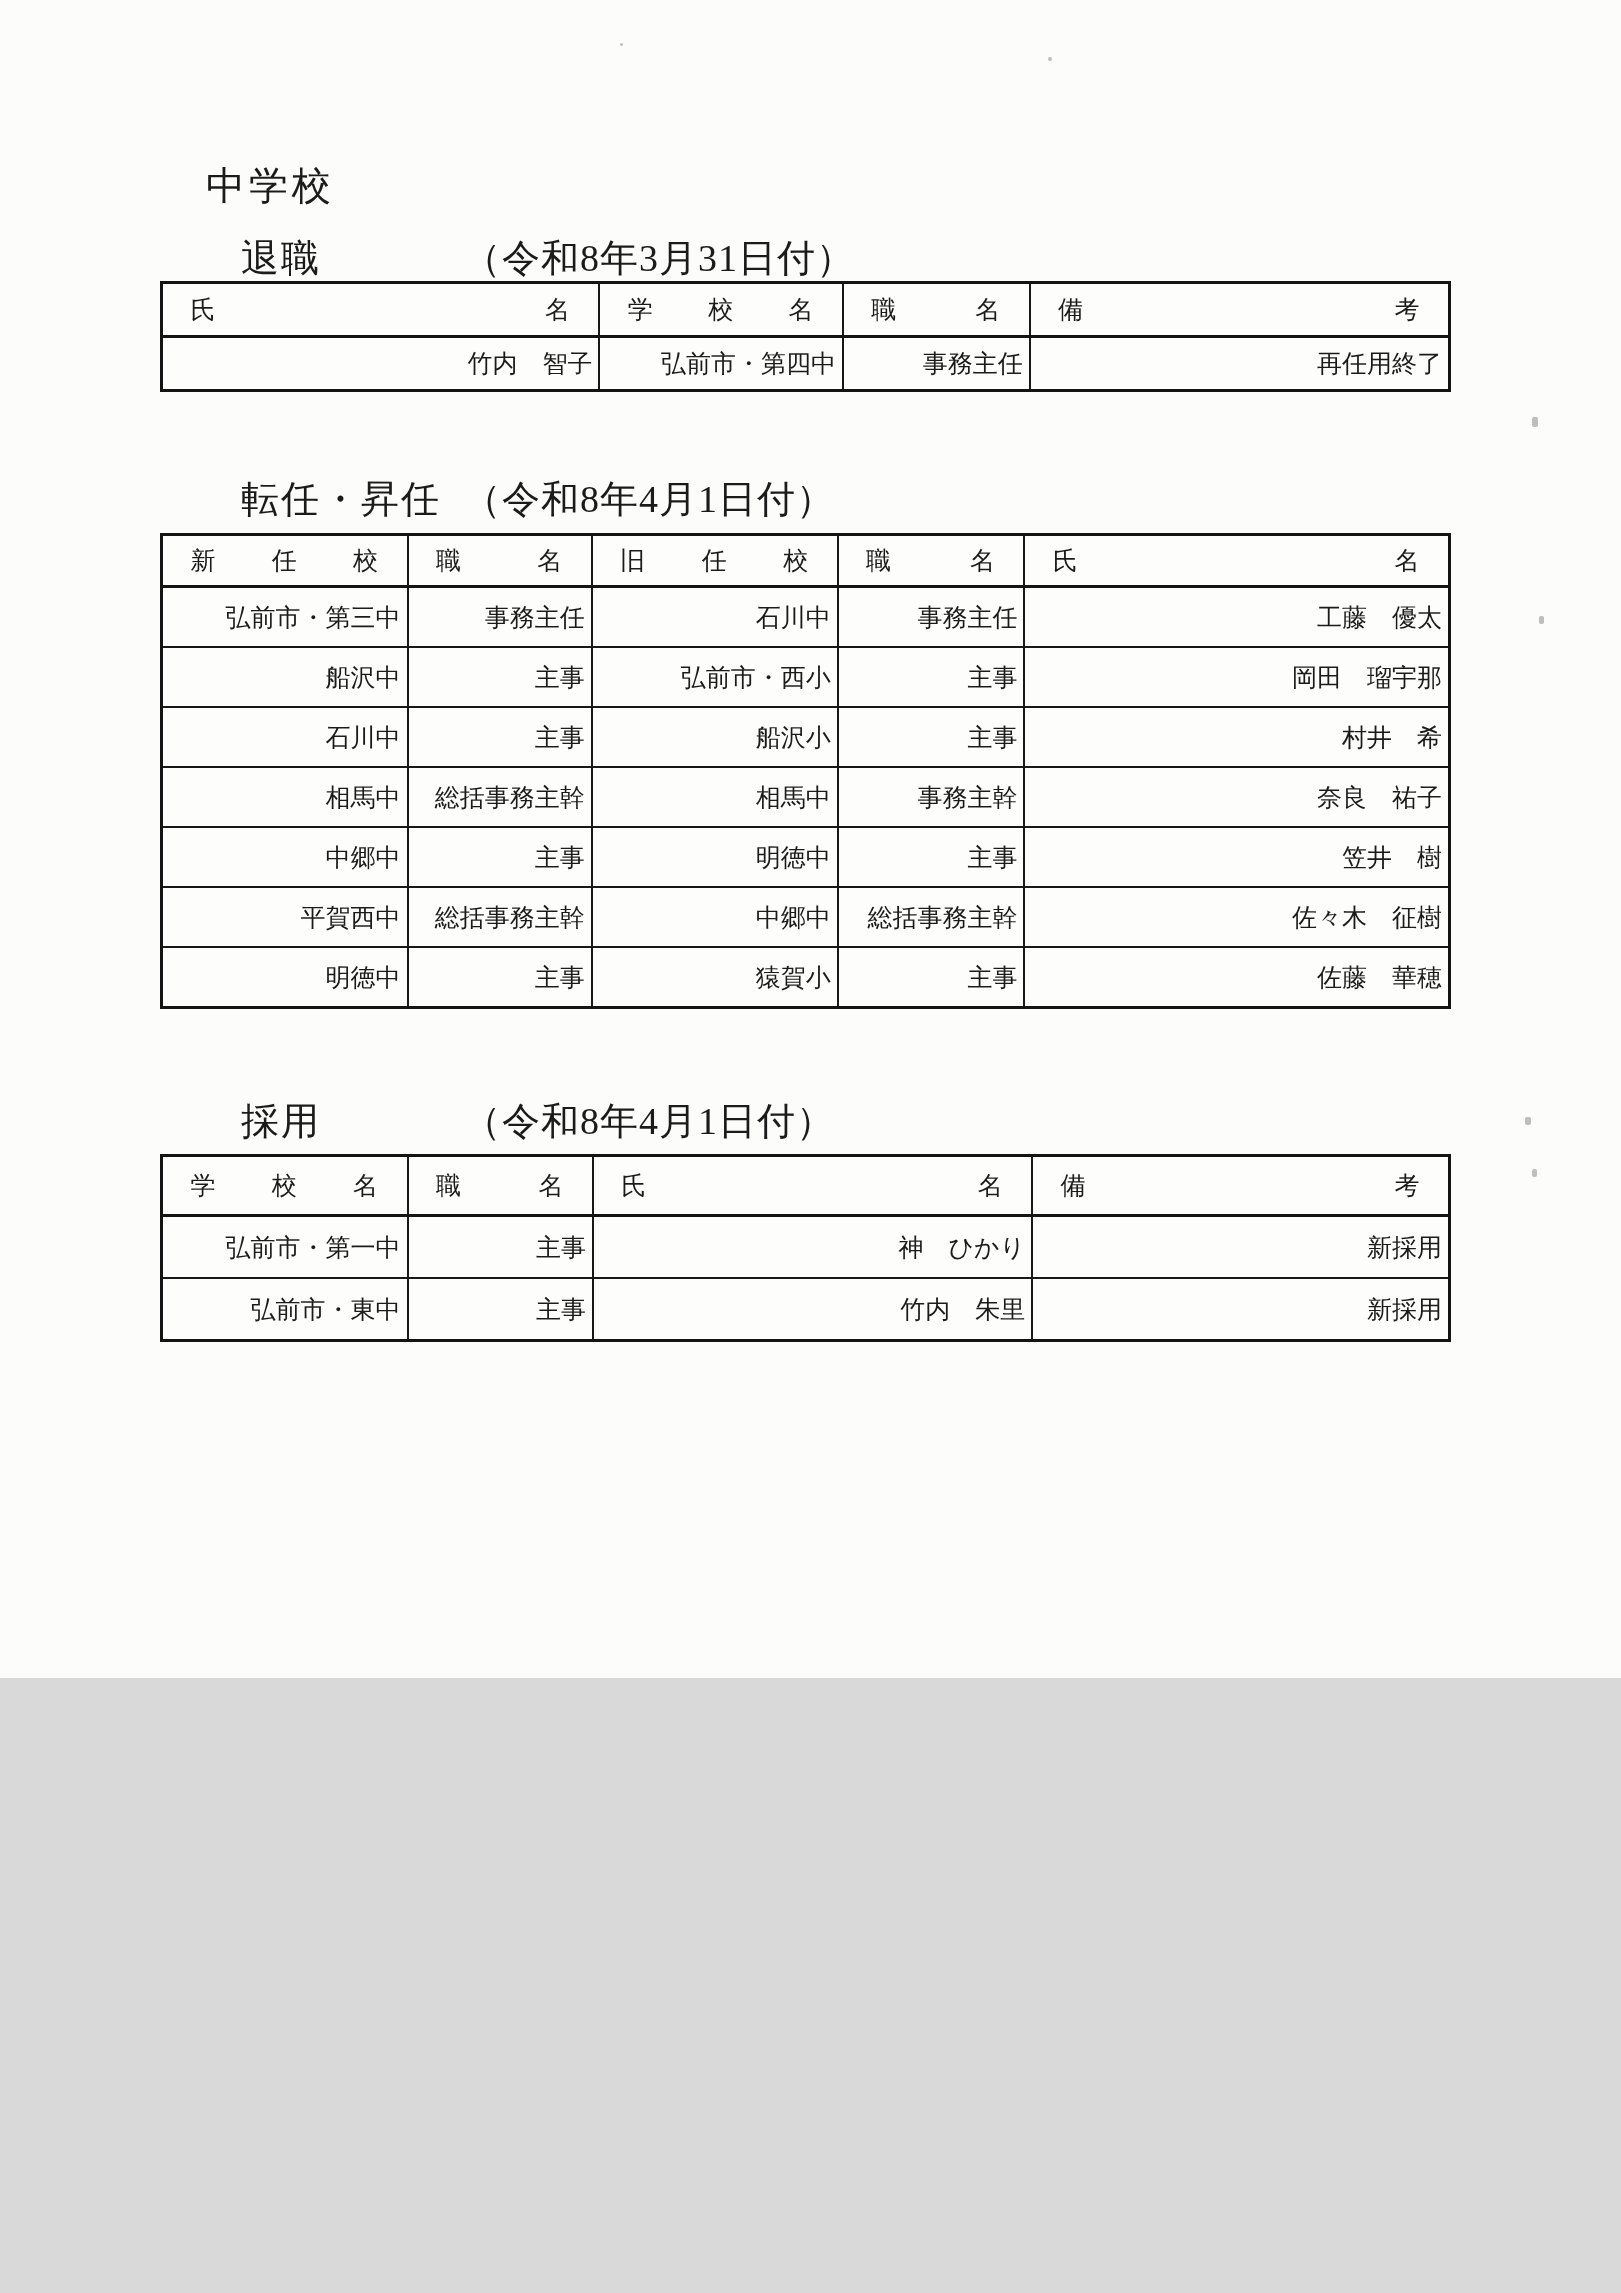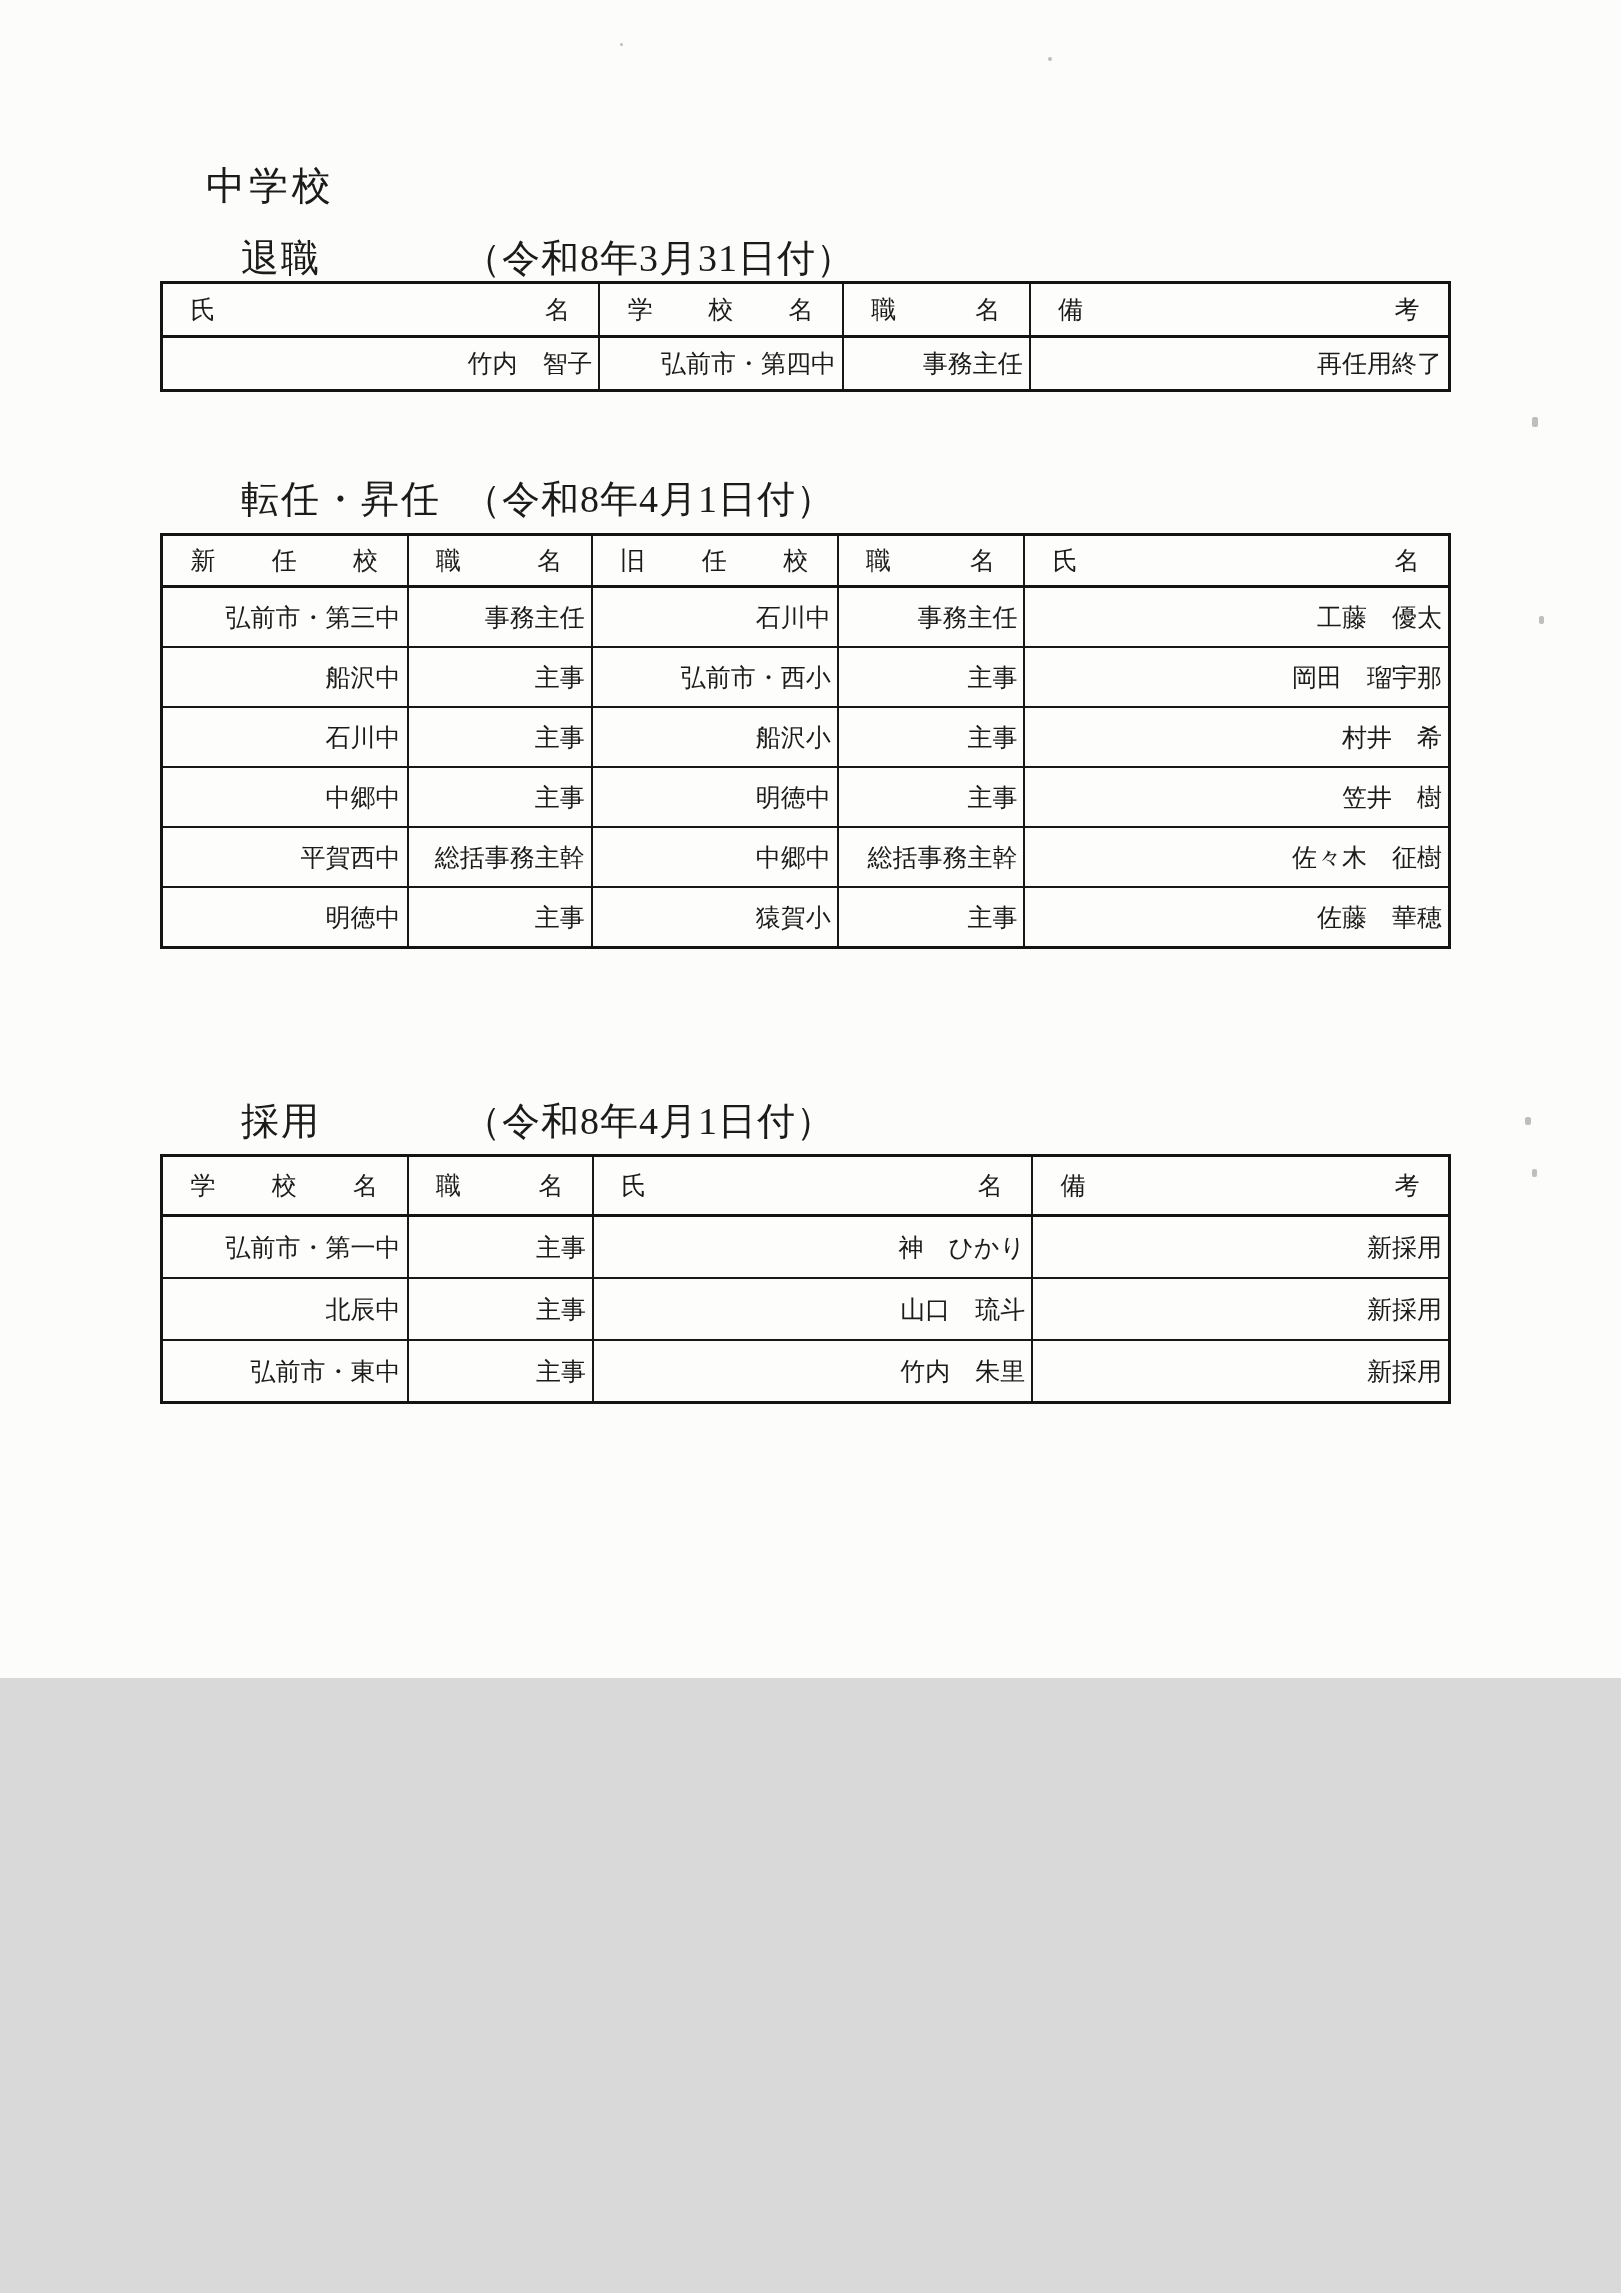--- a/index.html
+++ b/index.html
@@ -137,20 +137,27 @@
           <td>岡田　瑠宇那</td>
         </tr>
         <tr>
           <td>石川中</td>
           <td>主事</td>
           <td>船沢小</td>
           <td>主事</td>
           <td>村井　希</td>
         </tr>
         <tr>
+          <td>相馬中</td>
+          <td>総括事務主幹</td>
+          <td>相馬中</td>
+          <td>事務主幹</td>
+          <td>奈良　祐子</td>
+        </tr>
+        <tr>
           <td>中郷中</td>
           <td>主事</td>
           <td>明徳中</td>
           <td>主事</td>
           <td>笠井　樹</td>
         </tr>
         <tr>
           <td>平賀西中</td>
           <td>総括事務主幹</td>
           <td>中郷中</td>
@@ -187,26 +194,20 @@
         </tr>
       </thead>
       <tbody>
         <tr>
           <td>弘前市・第一中</td>
           <td>主事</td>
           <td>神　ひかり</td>
           <td>新採用</td>
         </tr>
         <tr>
-          <td>北辰中</td>
-          <td>主事</td>
-          <td>山口　琉斗</td>
-          <td>新採用</td>
-        </tr>
-        <tr>
           <td>弘前市・東中</td>
           <td>主事</td>
           <td>竹内　朱里</td>
           <td>新採用</td>
         </tr>
       </tbody>
     </table>
 
   <div class="page-num">— 18 —</div>
 

